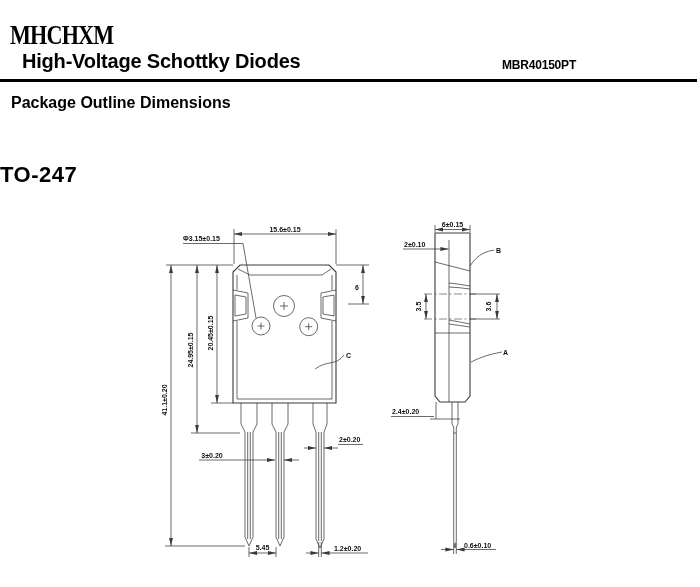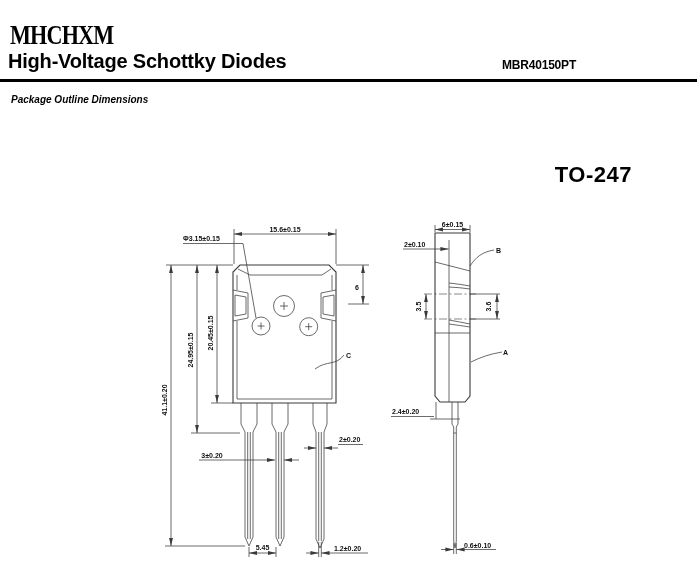--- a/index.html
+++ b/index.html
@@ -7,34 +7,34 @@
     width:700px;height:587px;background:#ffffff;position:relative;
     font-family:"Liberation Sans",sans-serif;color:#000;overflow:hidden;
   }
   .logo{
     position:absolute;left:10px;top:20px;
     font-family:"Liberation Serif",serif;font-weight:bold;font-size:27px;
     letter-spacing:-1px;transform:scale(0.82,1.0);transform-origin:left top;
     white-space:nowrap;
   }
   .title{
-    position:absolute;left:8px;top:50px;
+    position:absolute;left:22px;top:50px;
     font-size:20px;font-weight:bold;letter-spacing:-0.2px;white-space:nowrap;
   }
   .part{
     position:absolute;left:502px;top:58px;
     font-size:12px;font-weight:bold;letter-spacing:-0.2px;white-space:nowrap;text-align:center;
   }
   .rule{position:absolute;left:0;top:79px;width:697px;height:3px;background:#000;}
   .section{
     position:absolute;left:11px;top:94px;
-    font-size:10px;font-weight:bold;white-space:nowrap;font-style:italic;
+    font-size:16px;font-weight:bold;white-space:nowrap;
   }
   .pkg{
-    position:absolute;left:0;top:162px;width:632px;text-align:right;
+    position:absolute;left:0;top:162px;width:632px;text-align:left;
     font-size:22px;font-weight:bold;letter-spacing:0.5px;
   }
   svg.draw{position:absolute;left:0;top:0;}
   svg.draw .ln{stroke:#3a3a3a;stroke-width:0.75;fill:none;}
   svg.draw .bd{stroke:#3a3a3a;stroke-width:1.1;fill:none;}
   svg.draw .cl{stroke:#3a3a3a;stroke-width:0.6;fill:none;stroke-dasharray:8 2.5 2 2.5;}
   svg.draw text{font-family:"Liberation Sans",sans-serif;font-size:7px;font-weight:bold;fill:#111;}
 </style>
 </head>
 <body>

